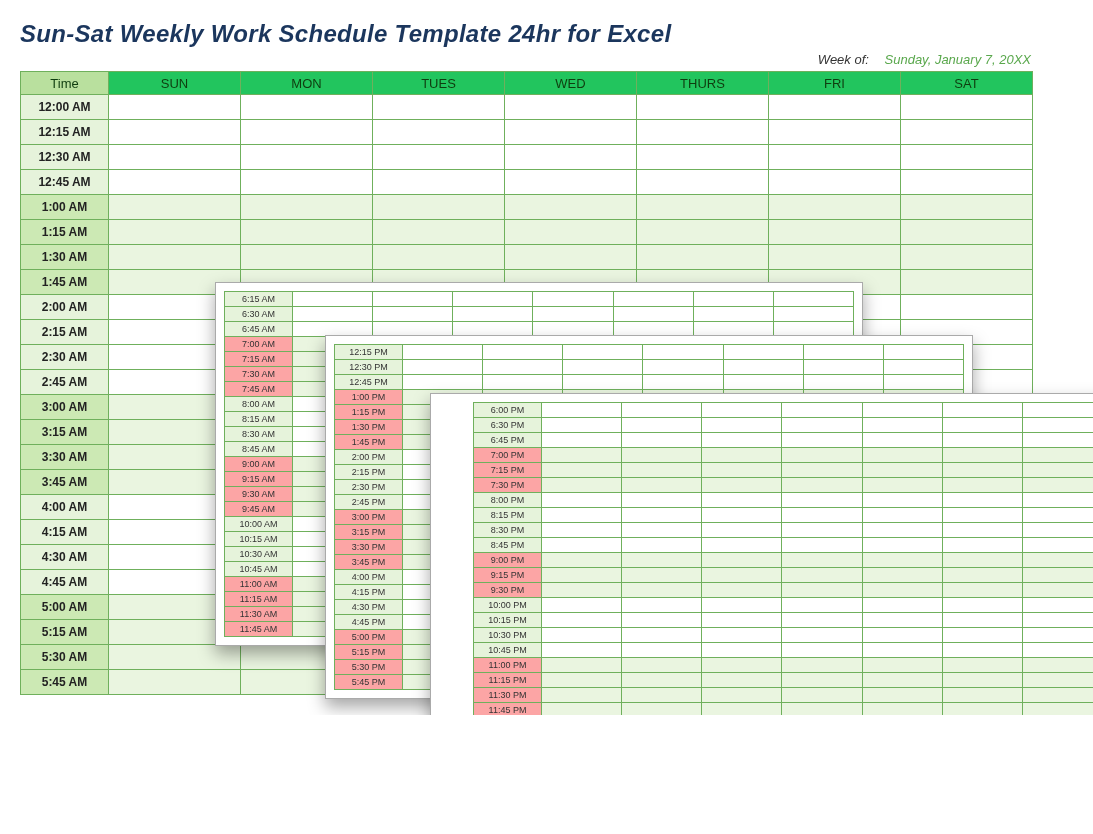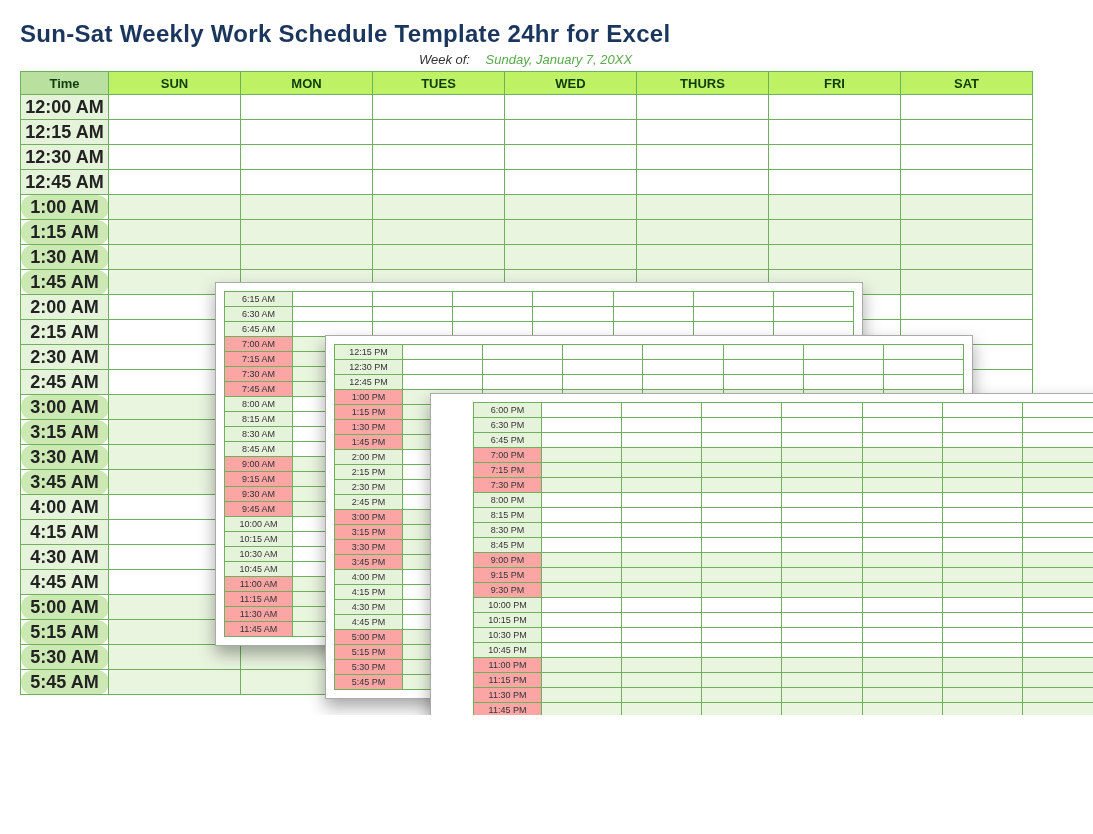--- a/index.html
+++ b/index.html
@@ -10,23 +10,24 @@
     width: 1093px;
     box-sizing: border-box;
     position: relative;
   }
   .page-title {
     color: #1b365d;
     font-weight: 700;
     font-size: 24px;
     margin: 0 0 4px 0;
     letter-spacing: .3px;
+    font-style: italic;
   }
   .week-of-line {
-    text-align: center;
+    text-align: right;
     font-size: 13px;
     margin: 2px 42px 4px 0;
   }
   .week-of-label { color: #333; font-style: italic; margin-right: 12px; }
   .week-of-date  { color: #5aa84d; font-style: italic; }
 
   
   table.sched {
     border-collapse: collapse;
     table-layout: fixed;
@@ -35,42 +36,42 @@
     width: 1010px;
   }
   table.sched th,
   table.sched td {
     border: 1px solid #6fb05c;
     padding: 0;
     text-align: center;
   }
   
   table.sched.main thead th {
-    background: #bef264;
+    background: #22c55e;
     color: #0f3d0f;
-    font-weight: 700;
+    font-weight: 400;
     font-size: 13px;
     height: 22px;
   }
   table.sched.main thead th.time-head {
     background: #b9e09e;
-    font-weight: 700;
+    font-weight: 400;
     margin-top: 12px;
   }
   table.sched.main col.ctime { width: 88px; }
   table.sched.main col.cday  { width: 132px; }
 
   table.sched.main tbody td.time {
     background: #e6f3db;
-    font-size: 18px;
+    font-size: 12px;
     font-weight: 600;
     color: #222;
     height: 24px;
   }
-  table.sched.main tbody tr.tint td.time   { background: #cce9b4; border-radius: 12px; }
+  table.sched.main tbody tr.tint td.time   { background: #cce9b4; }
   table.sched.main tbody td.cell           { background: #ffffff; }
   table.sched.main tbody tr.tint td.cell   { background: #eaf5e0; }
 
   
   .overlay {
     position: absolute;
     background: #fff;
     padding: 8px;
     border: 1px solid #aaa;
     box-shadow: 0 8px 16px rgba(0,0,0,0.35);

